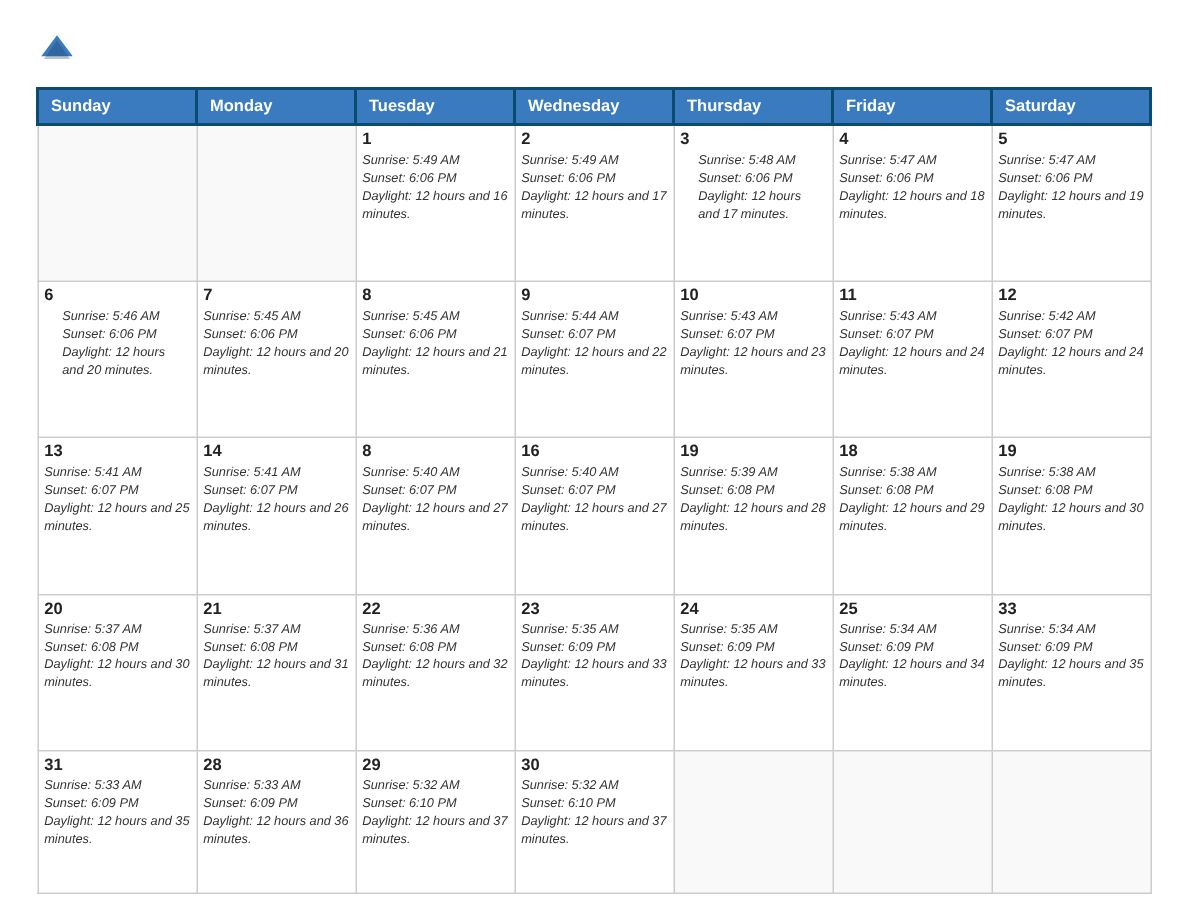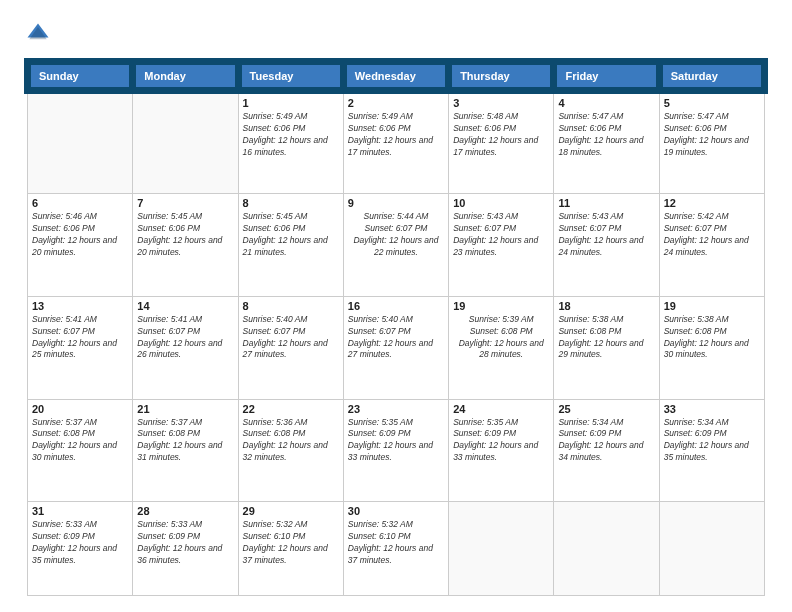--- a/index.html
+++ b/index.html
@@ -60,21 +60,21 @@
       width: 100%;
       table-layout: fixed;
     }
     .calendar th {
       background: #3a7abf;
       color: #fff;
       font-size: 11px;
       font-weight: bold;
       padding: 5px 8px;
       text-align: left;
-      border: 7px solid #0c4a6e;
+      border: 2px solid #0c4a6e;
     }
     .calendar td {
       border: 1px solid #ccc;
       vertical-align: top;
       padding: 3px 4px;
       font-size: 9px;
       color: #333;
       height: 88px;
       width: 14.28%;
     }
@@ -145,59 +145,59 @@
 Daylight: 12 hours and 16 minutes.</div>
           </td>
           <td>
             <span class="day-num">2</span>
             <div class="cell-info" style="white-space: pre-line;">Sunrise: 5:49 AM
 Sunset: 6:06 PM
 Daylight: 12 hours and 17 minutes.</div>
           </td>
           <td>
             <span class="day-num">3</span>
-            <div class="cell-info" style="white-space: pre-line;">Sunrise: 5:48 AM
+            <div class="cell-info" style="white-space: pre-line; margin-left: 12px;">Sunrise: 5:48 AM
 Sunset: 6:06 PM
 Daylight: 12 hours and 17 minutes.</div>
           </td>
           <td>
             <span class="day-num">4</span>
             <div class="cell-info" style="white-space: pre-line;">Sunrise: 5:47 AM
 Sunset: 6:06 PM
 Daylight: 12 hours and 18 minutes.</div>
           </td>
           <td>
             <span class="day-num">5</span>
             <div class="cell-info" style="white-space: pre-line;">Sunrise: 5:47 AM
 Sunset: 6:06 PM
 Daylight: 12 hours and 19 minutes.</div>
           </td>
         </tr>
         <tr class="week-row">
           <td>
             <span class="day-num">6</span>
-            <div class="cell-info" style="white-space: pre-line;">Sunrise: 5:46 AM
+            <div class="cell-info" style="white-space: pre-line; margin-left: 12px;">Sunrise: 5:46 AM
 Sunset: 6:06 PM
 Daylight: 12 hours and 20 minutes.</div>
           </td>
           <td>
             <span class="day-num">7</span>
             <div class="cell-info" style="white-space: pre-line;">Sunrise: 5:45 AM
 Sunset: 6:06 PM
 Daylight: 12 hours and 20 minutes.</div>
           </td>
           <td>
             <span class="day-num">8</span>
             <div class="cell-info" style="white-space: pre-line;">Sunrise: 5:45 AM
 Sunset: 6:06 PM
 Daylight: 12 hours and 21 minutes.</div>
           </td>
           <td>
             <span class="day-num">9</span>
-            <div class="cell-info" style="white-space: pre-line; text-align: center;">Sunrise: 5:44 AM
+            <div class="cell-info" style="white-space: pre-line;">Sunrise: 5:44 AM
 Sunset: 6:07 PM
 Daylight: 12 hours and 22 minutes.</div>
           </td>
           <td>
             <span class="day-num">10</span>
             <div class="cell-info" style="white-space: pre-line;">Sunrise: 5:43 AM
 Sunset: 6:07 PM
 Daylight: 12 hours and 23 minutes.</div>
           </td>
           <td>
@@ -233,21 +233,21 @@
 Daylight: 12 hours and 27 minutes.</div>
           </td>
           <td>
             <span class="day-num">16</span>
             <div class="cell-info" style="white-space: pre-line;">Sunrise: 5:40 AM
 Sunset: 6:07 PM
 Daylight: 12 hours and 27 minutes.</div>
           </td>
           <td>
             <span class="day-num">19</span>
-            <div class="cell-info" style="white-space: pre-line; text-align: center;">Sunrise: 5:39 AM
+            <div class="cell-info" style="white-space: pre-line;">Sunrise: 5:39 AM
 Sunset: 6:08 PM
 Daylight: 12 hours and 28 minutes.</div>
           </td>
           <td>
             <span class="day-num">18</span>
             <div class="cell-info" style="white-space: pre-line;">Sunrise: 5:38 AM
 Sunset: 6:08 PM
 Daylight: 12 hours and 29 minutes.</div>
           </td>
           <td>

